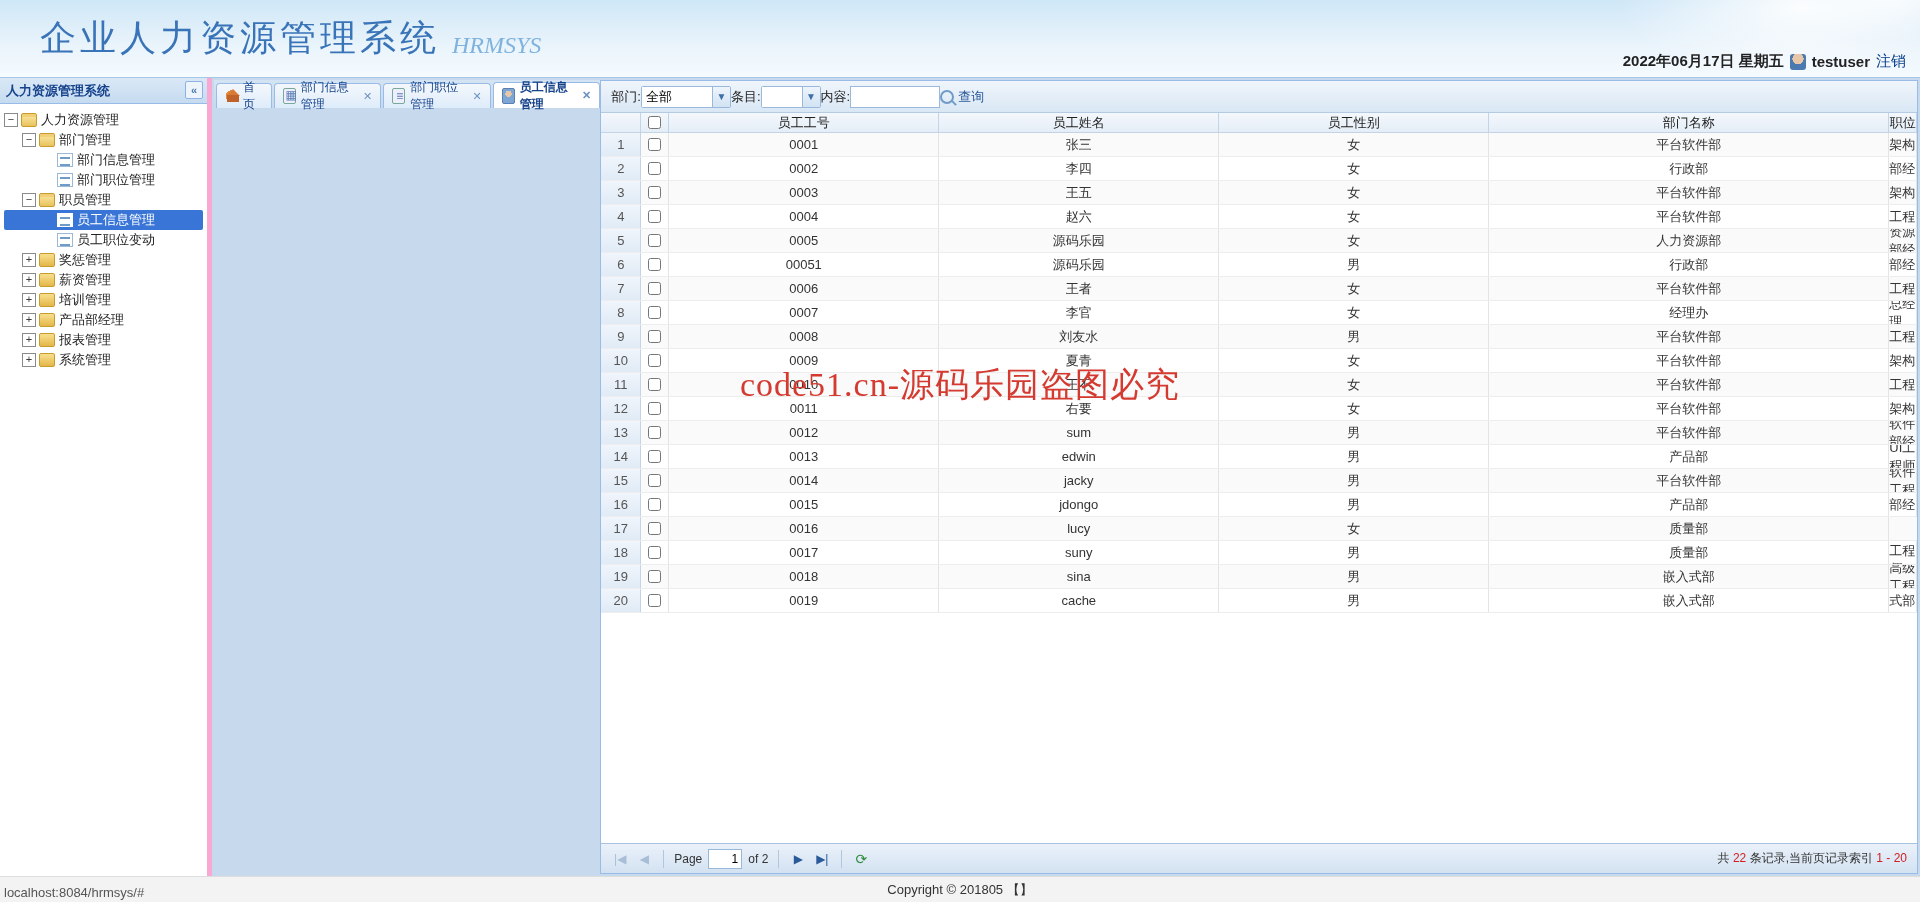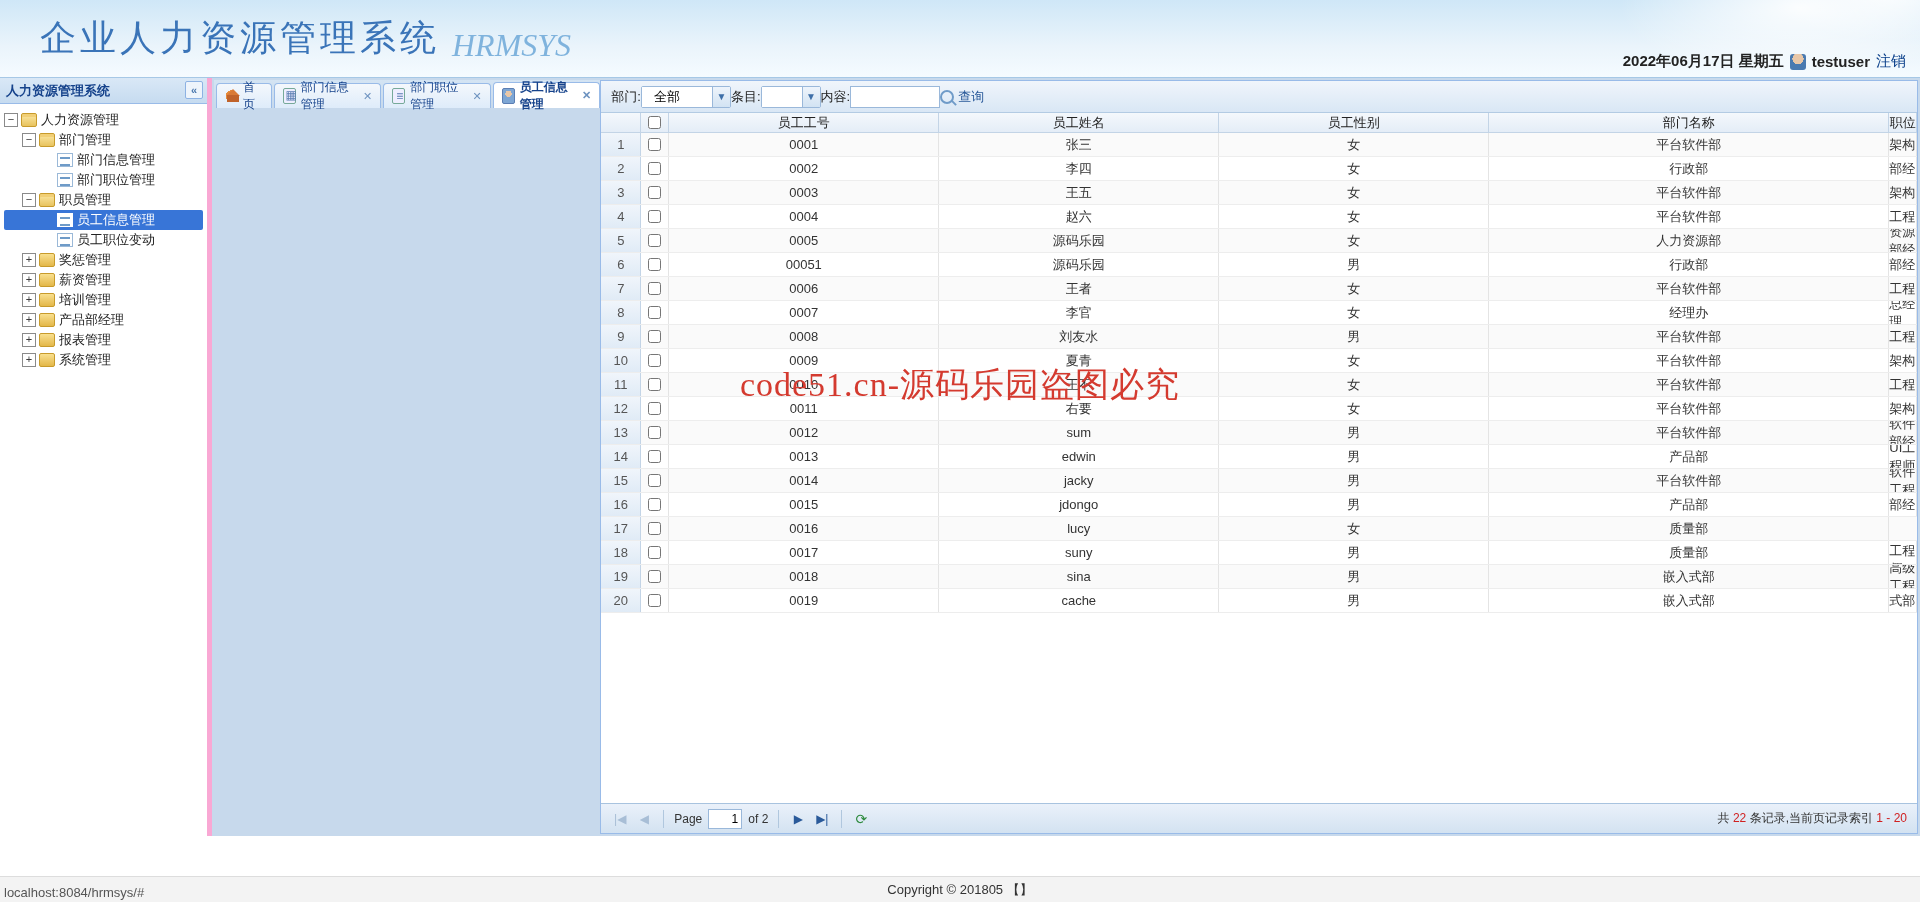--- a/index.html
+++ b/index.html
@@ -3,21 +3,21 @@
 <meta charset="utf-8">
 <style>
 * { box-sizing: border-box; margin: 0; padding: 0; }
 html, body { width: 1920px; height: 902px; font-family: Arial, "Microsoft YaHei", sans-serif; font-size: 13px; color: #333; overflow: hidden; }
 body { display: flex; flex-direction: column; background: #fff; }
 
 
 .header { height: 78px; background: linear-gradient(180deg, #cfe7f7 0%, #eaf4fb 60%, #f5fbff 100%); position: relative; border-bottom: 1px solid #a6c8e6; display: flex; align-items: center; padding: 0 20px 0 40px; }
 .header::before { content: ""; position: absolute; right: 0; top: 0; bottom: 0; width: 600px; background: radial-gradient(ellipse 300px 120px at 80% 10%, rgba(255,255,255,0.9), transparent 60%), radial-gradient(ellipse 200px 80px at 95% -10%, rgba(255,255,255,0.9), transparent 60%); }
 .app-title { font-size: 36px; color: #3a74b8; font-family: "KaiTi","STKaiti",serif; letter-spacing: 4px; }
-.app-subtitle { font-family: "Brush Script MT", cursive; font-size: 32px; color: #7fb3dd; font-style: italic; margin-left: 12px; margin-top: 14px; }
+.app-subtitle { font-family: "Brush Script MT", cursive; font-size: 24px; color: #7fb3dd; font-style: italic; margin-left: 12px; margin-top: 14px; }
 .header-right { position: absolute; right: 14px; bottom: 6px; display: flex; align-items: center; gap: 6px; font-size: 15px; }
 .header-date { font-weight: bold; color: #222; }
 .user-icon { width: 16px; height: 16px; display: inline-block; background: radial-gradient(circle at 50% 30%, #e8c7a8 40%, transparent 41%), linear-gradient(#4a7ab0,#4a7ab0); border-radius: 3px; }
 .header-user { font-weight: bold; color: #222; }
 .logout { color: #0a3f8a; font-weight: normal; cursor: pointer; }
 
 
 .main { flex: 1; display: flex; min-height: 0; }
 
 
@@ -50,21 +50,21 @@
 .dept-i::after { content: "▦"; position: absolute; left: 2px; top: -1px; font-size: 12px; color: #5b7eb3; }
 .pos-i::after { content: "≡"; position: absolute; left: 3px; top: 0; font-size: 12px; color: #5b7eb3; }
 .emp-i { background: radial-gradient(circle at 50% 35%,#e8c7a8 30%,transparent 31%), #7da6d4; border-color:#5b7eb3; }
 .tab-close { font-size: 11px; color: #6e93c0; cursor: pointer; }
 
 
 .panel { flex: 1; background: #fff; border: 1px solid #99bbe8; display: flex; flex-direction: column; min-height: 0; }
 .toolbar { height: 32px; background: linear-gradient(#f0f5fb,#d9e7f5); border-bottom: 1px solid #b3cbe3; display: flex; align-items: center; padding: 0 10px; gap: 0; font-size: 13px; color: #333; }
 .toolbar label { color: #222; }
 .combo { display: inline-flex; border: 1px solid #9ab8da; background: #fff; height: 22px; border-radius: 2px; }
-.combo input { border: none; outline: none; padding: 0 12px; font-size: 13px; width: 70px; }
+.combo input { border: none; outline: none; padding: 0 4px; font-size: 13px; width: 70px; }
 .combo .dd { width: 18px; background: linear-gradient(#eef4fb,#d2e3f3); border-left: 1px solid #9ab8da; display: flex; align-items: center; justify-content: center; color: #3e6fa8; font-size: 10px; cursor: pointer; }
 .text-input { border: 1px solid #9ab8da; height: 22px; padding: 0 4px; width: 90px; font-size: 13px; }
 .search-btn { display: inline-flex; align-items: center; gap: 4px; cursor: pointer; color: #2a5a9a; }
 .search-ico { width: 14px; height: 14px; border: 2px solid #6f9bc8; border-radius: 50%; position: relative; }
 .search-ico::after { content: ""; position: absolute; width: 6px; height: 2px; background: #6f9bc8; right: -5px; bottom: -2px; transform: rotate(45deg); }
 
 
 .grid { flex: 1; display: flex; flex-direction: column; min-height: 0; }
 .grid-header { display: flex; background: linear-gradient(#f4f8fc,#e4edf7); border-bottom: 1px solid #c3d4e6; height: 20px; }
 .grid-body { flex: 1; overflow-y: auto; background: #fff; }
@@ -86,21 +86,21 @@
 .pager { height: 30px; background: linear-gradient(#eaf1fa,#d3e2f1); border-top: 1px solid #a8c3df; display: flex; align-items: center; padding: 0 10px; gap: 6px; font-size: 12px; color: #333; }
 .pg-btn { width: 18px; height: 18px; display: flex; align-items: center; justify-content: center; color: #2a5a9a; cursor: pointer; border-radius: 2px; }
 .pg-btn.disabled { color: #a8bed6; cursor: default; }
 .pg-sep { width: 1px; height: 18px; background: #b0c7de; margin: 0 4px; }
 .pg-input { width: 34px; height: 20px; border: 1px solid #9ab8da; text-align: right; padding: 0 3px; font-size: 12px; }
 .refresh-i { color: #2d8a3d; font-size: 14px; }
 .pager-right { margin-left: auto; }
 .num-red { color: #d02020; }
 
 
-.footer { height: 26px; background: #f3f3f3; border-top: 1px solid #ddd; display: flex; align-items: center; justify-content: center; font-size: 13px; color: #333; position: relative; margin-top: 40px; }
+.footer { height: 26px; background: #f3f3f3; border-top: 1px solid #ddd; display: flex; align-items: center; justify-content: center; font-size: 13px; color: #333; position: relative; }
 .status-url { position: absolute; left: 4px; bottom: 2px; color: #555; font-size: 13px; }
 
 
 .watermark { position: absolute; top: 362px; left: 0; width: 100%; text-align: center; font-size: 34px; color: #d43a2f; font-weight: normal; pointer-events: none; font-family: "SimSun", serif; letter-spacing: 1px; z-index: 50; }
 </style>
 </head>
 <body>
 
 <div class="header">
   <span class="app-title">企业人力资源管理系统</span>

